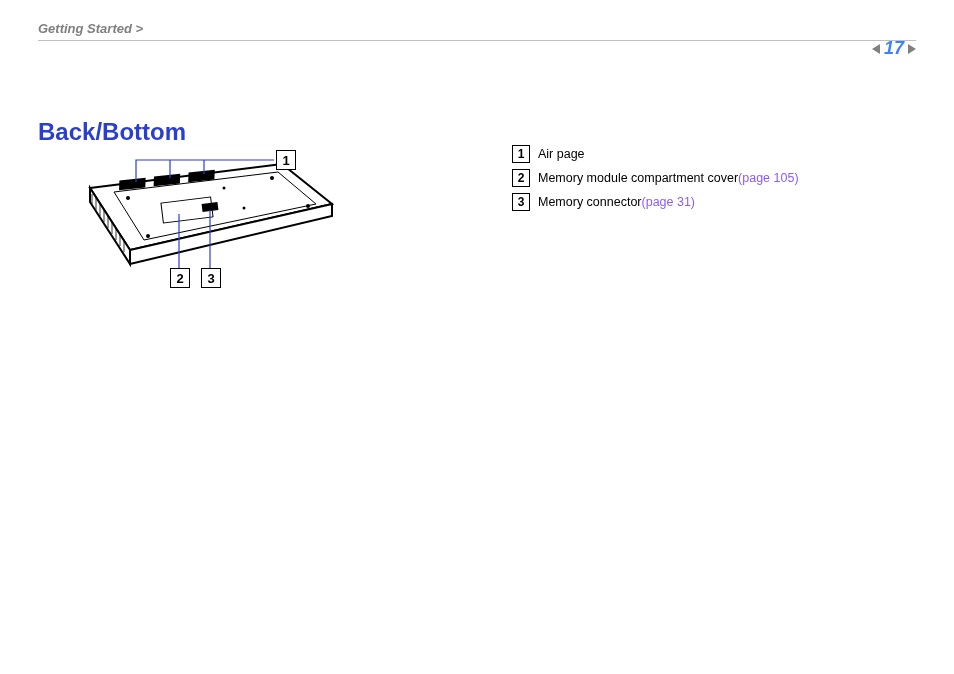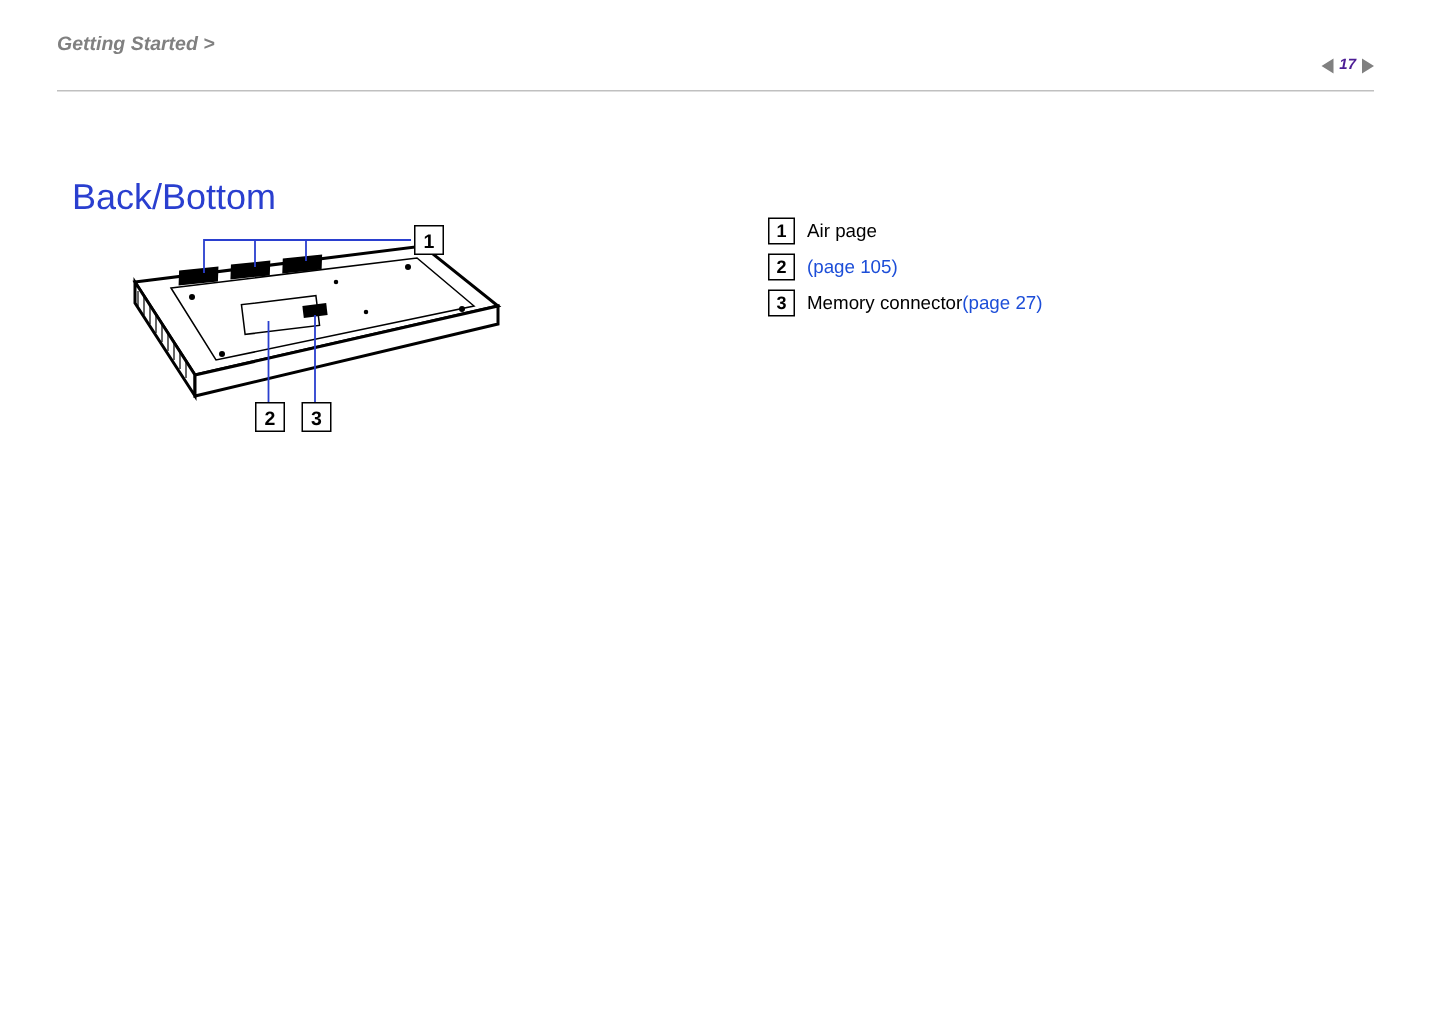--- a/index.html
+++ b/index.html
@@ -10,57 +10,57 @@
     font-family: Arial, Helvetica, sans-serif;
     background: #ffffff;
     position: relative;
   }
   .header {
     position: absolute;
     top: 20px;
     left: 38px;
     right: 38px;
     border-bottom: 1px solid #c0c0c0;
-    padding-bottom: 22px;
+    padding-bottom: 2px;
   }
   .breadcrumb {
     font-size: 13px;
     font-weight: bold;
     font-style: italic;
     color: #808080;
     line-height: 18px;
   }
   .page-nav {
     position: absolute;
     right: 0;
     top: 18px;
-    font-size: 10px;
+    font-size: 18px;
     font-weight: bold;
     font-style: italic;
-    color: #4c1d95;
+    color: #3b82f6;
     display: flex;
     align-items: center;
     gap: 4px;
   }
   .arrow {
     display: inline-block;
     width: 0;
     height: 0;
     border-top: 5px solid transparent;
     border-bottom: 5px solid transparent;
   }
   .arrow-left { border-right: 8px solid #808080; }
   .arrow-right { border-left: 8px solid #808080; }
   .title {
     position: absolute;
     top: 118px;
-    left: 48px;
+    left: 38px;
     font-size: 24px;
     color: #2a3fcf;
-    font-weight: normal;
+    font-weight: bold;
   }
   .legend {
     position: absolute;
     top: 145px;
     left: 512px;
     font-size: 12.5px;
     color: #000;
   }
   .legend-row {
     display: flex;
@@ -72,21 +72,21 @@
     width: 16px;
     height: 16px;
     border: 1.5px solid #000;
     align-items: center;
     justify-content: center;
     font-weight: bold;
     font-size: 12px;
     margin-right: 8px;
     font-family: Arial, sans-serif;
   }
-  .link { color: #1d4ed8; }
+  .link { color: #8b5cf6; }
   .figure {
     position: absolute;
     top: 158px;
     left: 84px;
     width: 260px;
     height: 130px;
   }
   .callout-box {
     position: absolute;
     display: inline-flex;
@@ -173,20 +173,21 @@
   <div class="callout-box" style="left:117px; top:110px;">3</div>
 </div>
 
 <div class="legend">
   <div class="legend-row">
     <span class="numbox">1</span>
     <span>Air page</span>
   </div>
   <div class="legend-row">
     <span class="numbox">2</span>
+    <span>Memory module compartment cover </span>
     <span class="link">(page 105)</span>
   </div>
   <div class="legend-row">
     <span class="numbox">3</span>
     <span>Memory connector </span>
-    <span class="link">(page 27)</span>
+    <span class="link">(page 31)</span>
   </div>
 </div>
 
 </body></html>

